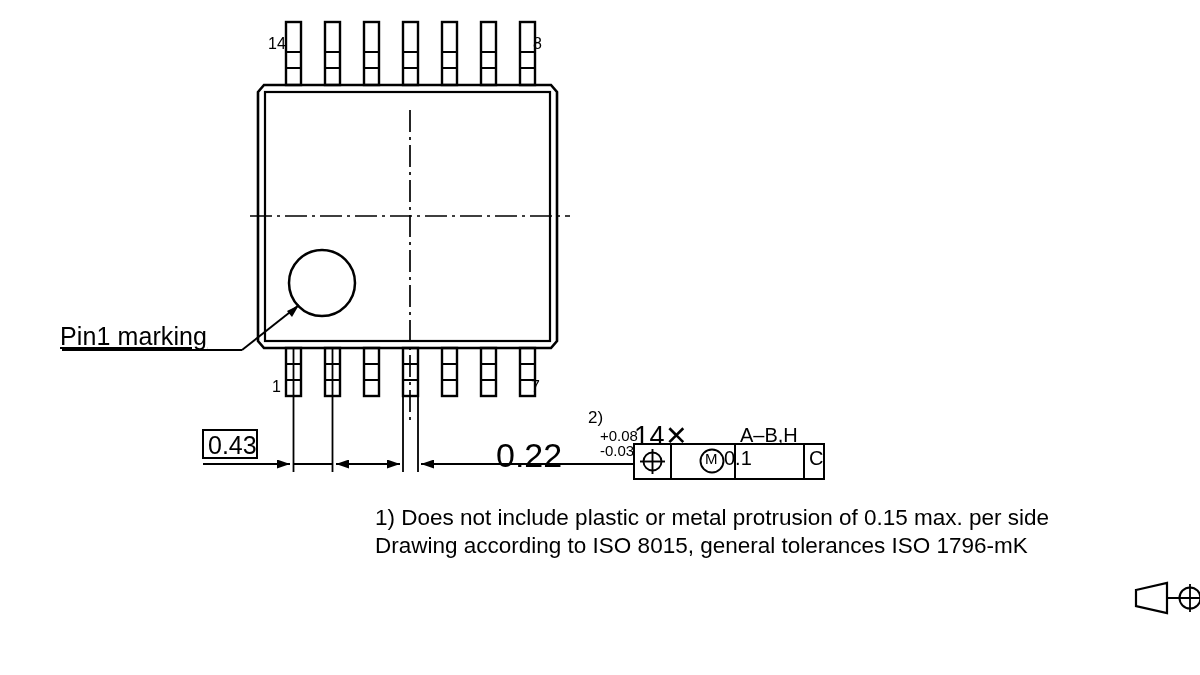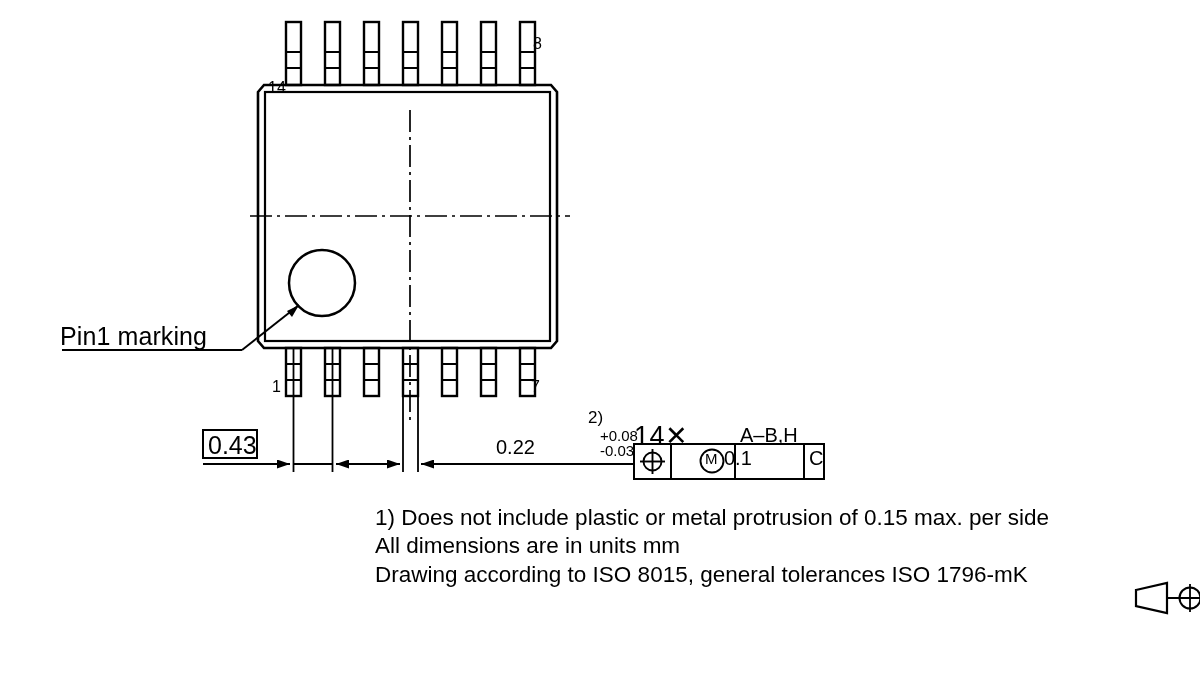--- a/index.html
+++ b/index.html
@@ -6,34 +6,34 @@
   body{
     width:1200px;height:675px;overflow:hidden;position:relative;
     font-family:"Liberation Sans", sans-serif;color:#000;
   }
   #stage{position:absolute;left:0;top:0;width:1200px;height:675px;}
   svg{position:absolute;left:0;top:0;width:1200px;height:675px;}
 
   .txt{position:absolute;white-space:pre;color:#000;font-family:"Liberation Sans", sans-serif;}
 
   
-  .pin1-label{left:60px;top:322px;font-size:25px;letter-spacing:.1px;}
+  .pin1-label{left:60px;top:322px;font-size:25px;letter-spacing:.1px;text-decoration:underline;}
 
   
   .pinnum{font-size:16px;}
-  .pn-14{left:268px;top:35px;margin-top:44px;}
+  .pn-14{left:268px;top:35px;}
   .pn-8{left:533px;top:35px;}
   .pn-1{left:272px;top:378px;}
   .pn-7{left:531px;top:378px;}
 
   
   .dim065{left:208px;top:431px;font-size:25px;}
 
   
-  .dim022-wrap{left:496px;top:436px;font-size:20px;}
+  .dim022-wrap{left:496px;top:436px;font-size:34px;}
   .tolstack{position:absolute;left:600px;top:428px;font-size:15px;line-height:15px;}
   .tol-up{position:absolute;left:0;top:0;}
   .tol-lo{position:absolute;left:0;top:15px;}
   .note-ref2{left:588px;top:408px;font-size:17px;}
 
   
   .qty14x{left:634px;top:420px;font-size:27px;letter-spacing:.5px;}
 
   
   .fcf{position:absolute;font-size:20px;}
@@ -205,17 +205,16 @@
 
   <div class="txt qty14x">14✕</div>
 
   <div class="fcf fcf-tol">0.1</div>
   <div class="fcf-mmc">M</div>
   <div class="fcf fcf-datum1">A–B,H</div>
   <div class="fcf fcf-datum2">C</div>
 
   <div class="notes">
     <div>1) Does not include plastic or metal protrusion of 0.15 max. per side</div>
-    <div>All dimensions are in units mm</div>
     <div>Drawing according to ISO 8015, general tolerances ISO 1796-mK</div>
   </div>
 
 </div>
 
 </body></html>

